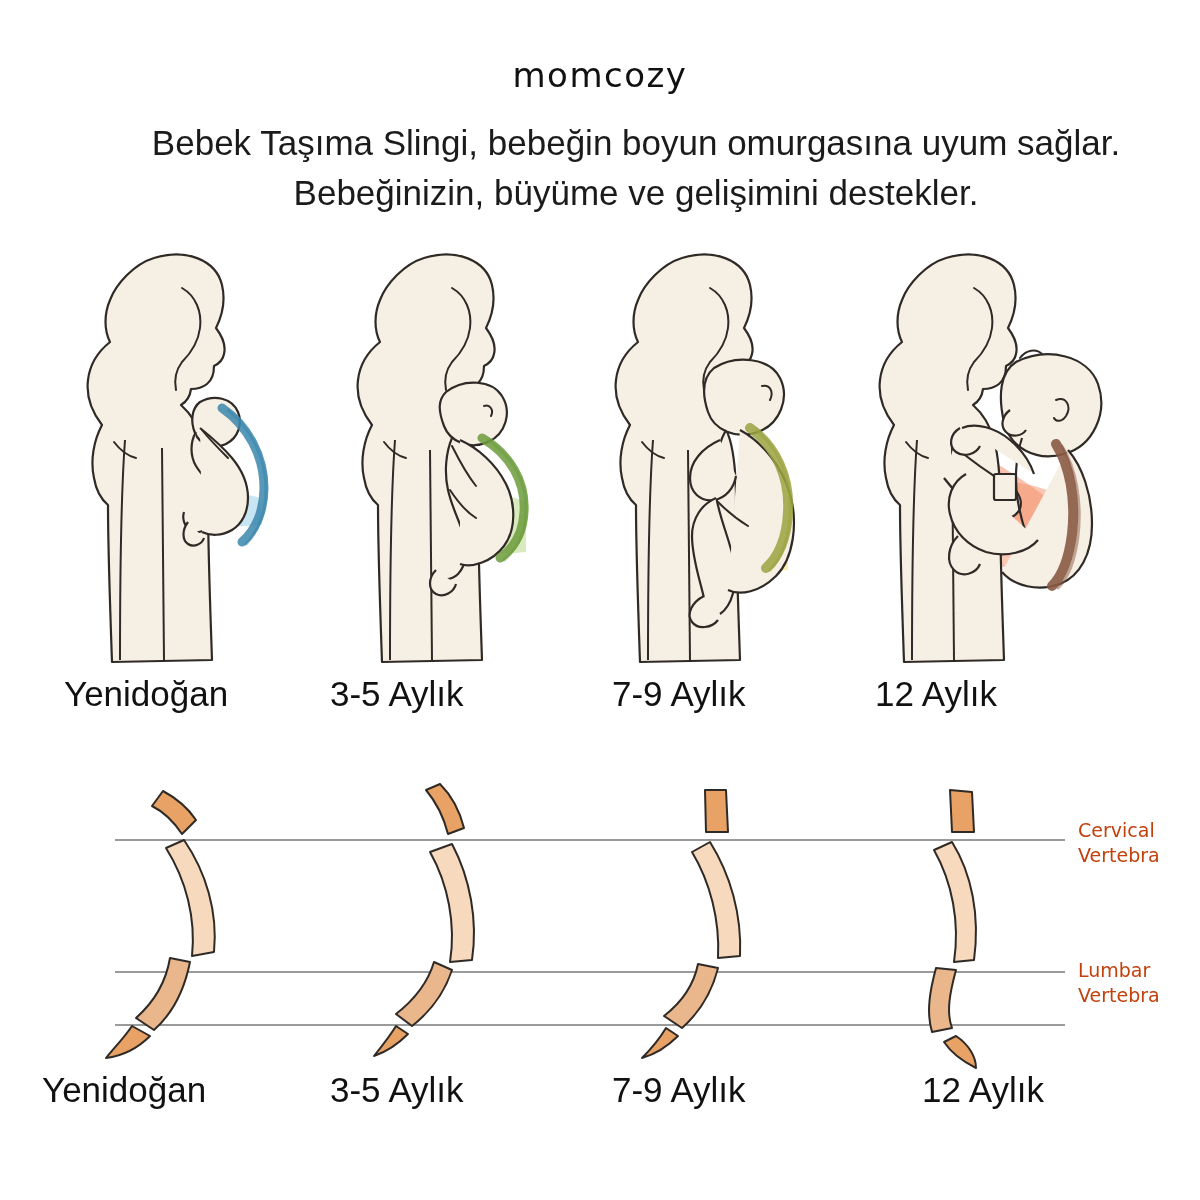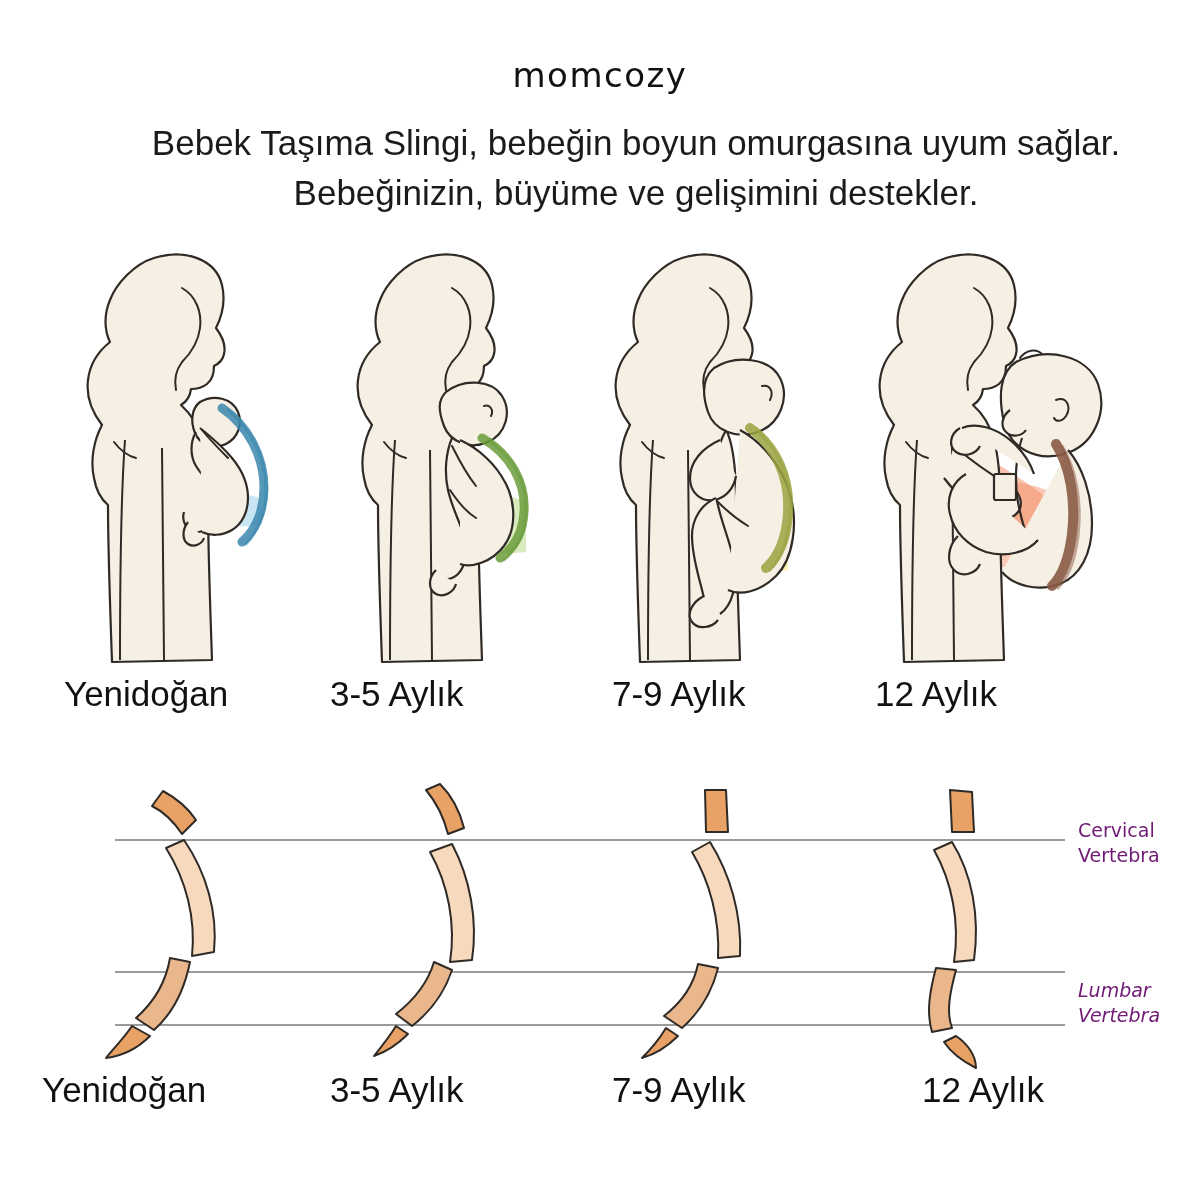--- a/index.html
+++ b/index.html
@@ -102,21 +102,21 @@
     width: 1200px;
     height: 300px;
   }
   .spine-row > svg { display: block; width: 1200px; height: 300px; }
 
   .vert-label {
     position: absolute;
     font-family: "DejaVu Sans", sans-serif;
     font-size: 19px;
     line-height: 25px;
-    color: #701a75;
+    color: #c2410c;
     white-space: nowrap;
   }
   .vert-label .l2 { display: block; text-align: center; }
 </style>
 </head>
 <body>
 
 <div class="page">
 
   <div class="brand">momcozy</div>
@@ -389,21 +389,21 @@
         <path d="M952 72 C972 104 980 146 974 190 L954 192 C960 152 952 112 934 80 Z" fill="#f7d9bd" stroke="#2f2a26" stroke-width="2" stroke-linejoin="round"></path>
         <path d="M956 200 C950 222 946 242 952 258 L932 262 C926 242 930 220 936 198 Z" fill="#eab78c" stroke="#2f2a26" stroke-width="2" stroke-linejoin="round"></path>
         <path d="M956 266 C968 274 976 286 976 298 C964 292 952 284 944 272 Z" fill="#e8a265" stroke="#2f2a26" stroke-width="2" stroke-linejoin="round"></path>
       </g>
     </svg>
 
     <div class="vert-label" style="left:1078px; top:48px;">
       <span>Cervical</span>
       <span class="l2">Vertebra</span>
     </div>
-    <div class="vert-label" style="left:1078px; top:208px;font-style:italic;">
+    <div class="vert-label" style="left:1078px; top:188px;">
       <span>Lumbar</span>
       <span class="l2">Vertebra</span>
     </div>
   </div>
 
   <div class="labels-row-bottom">
     <div class="stage-label" style="left:42px;">Yenidoğan</div>
     <div class="stage-label" style="left:330px;">3-5 Aylık</div>
     <div class="stage-label" style="left:612px;">7-9 Aylık</div>
     <div class="stage-label" style="left:922px;">12 Aylık</div>

